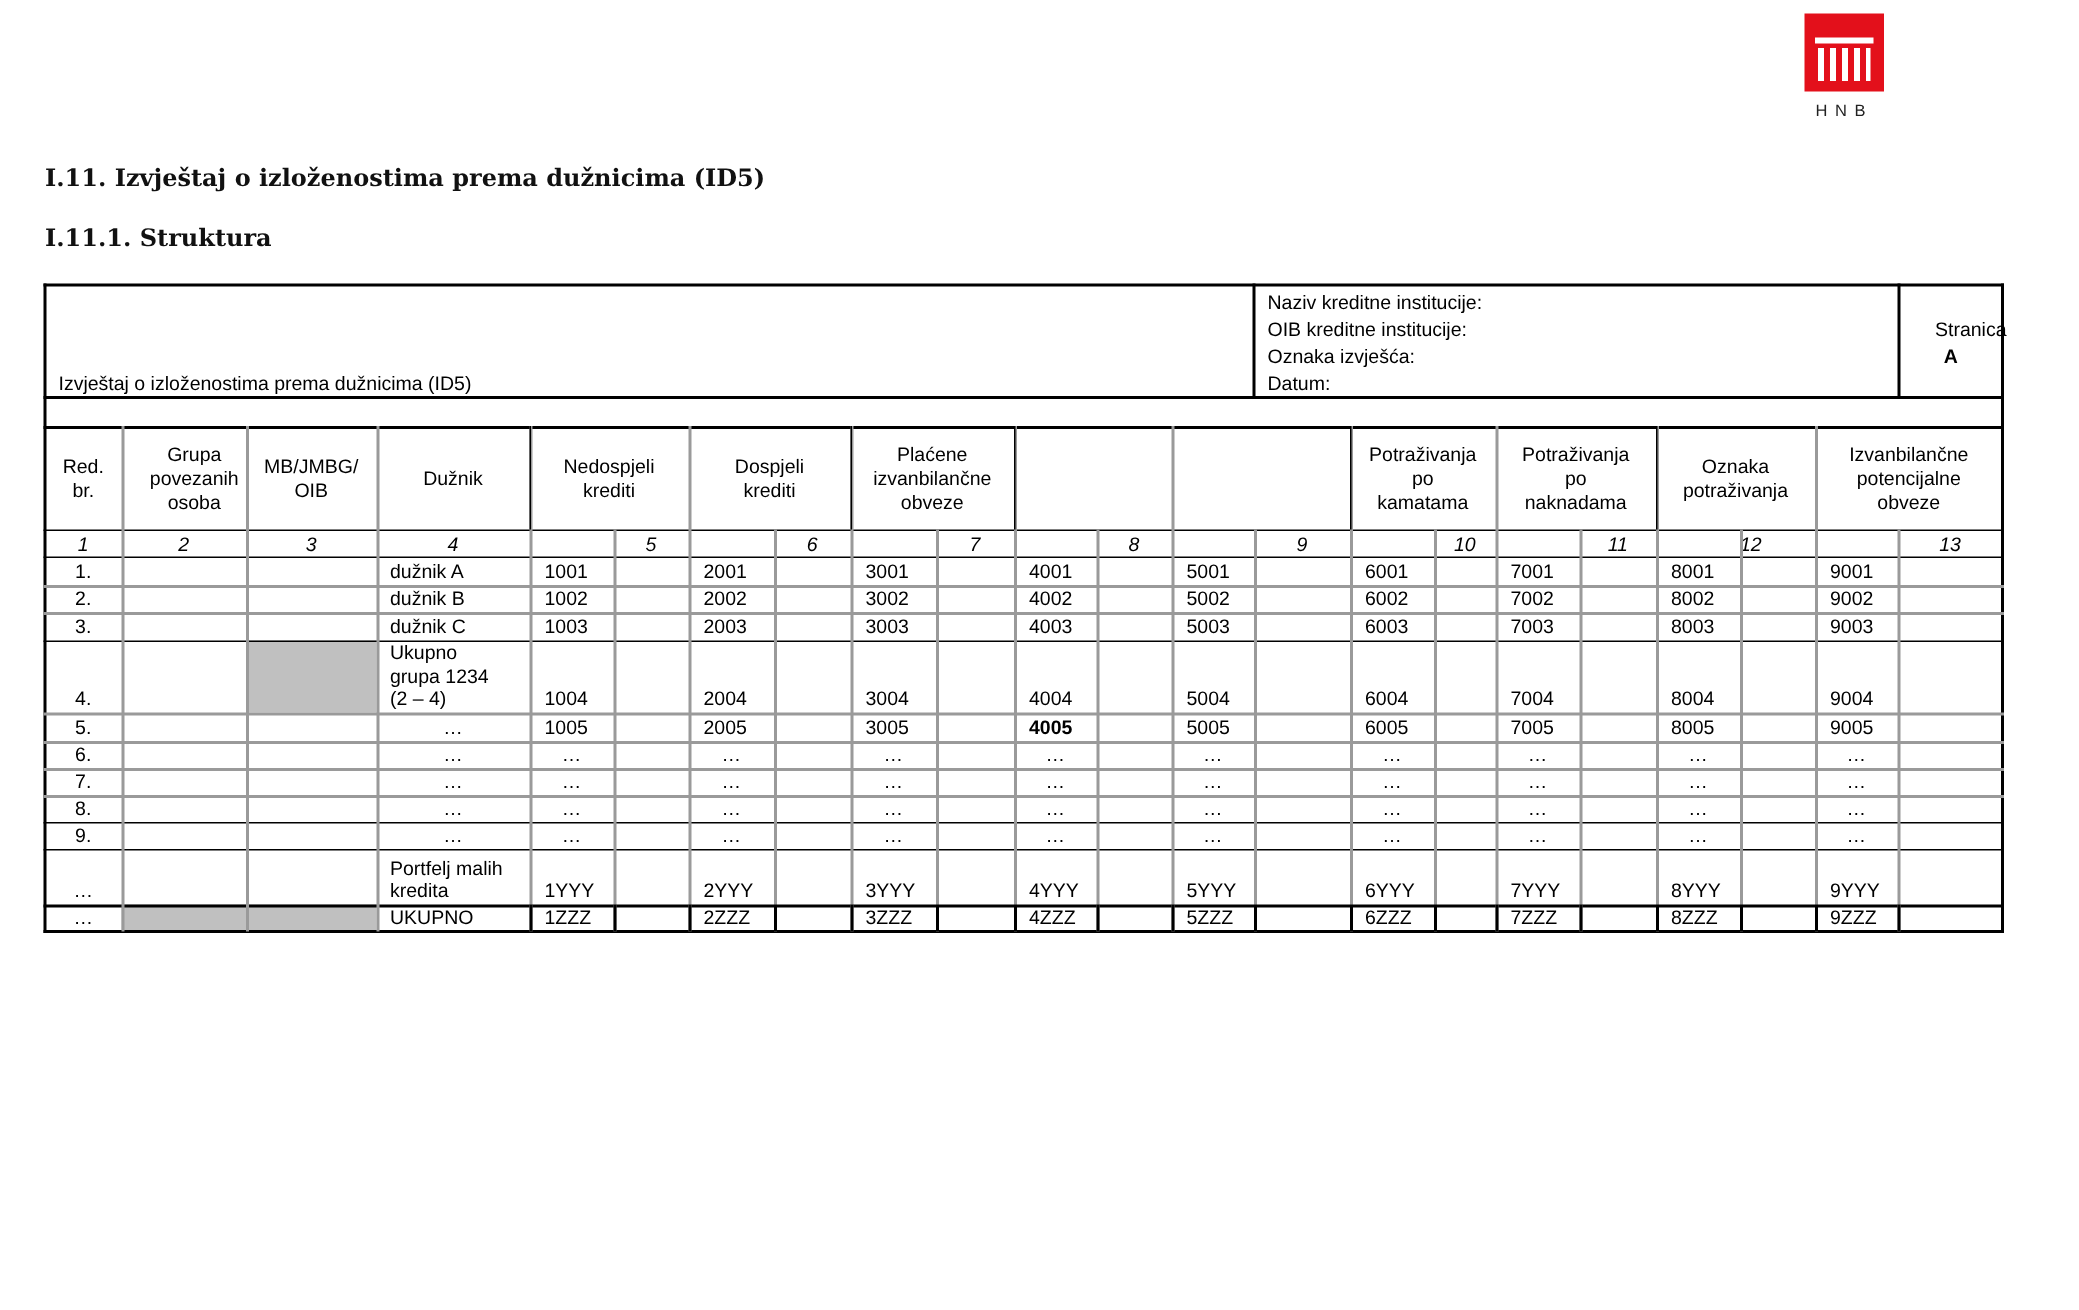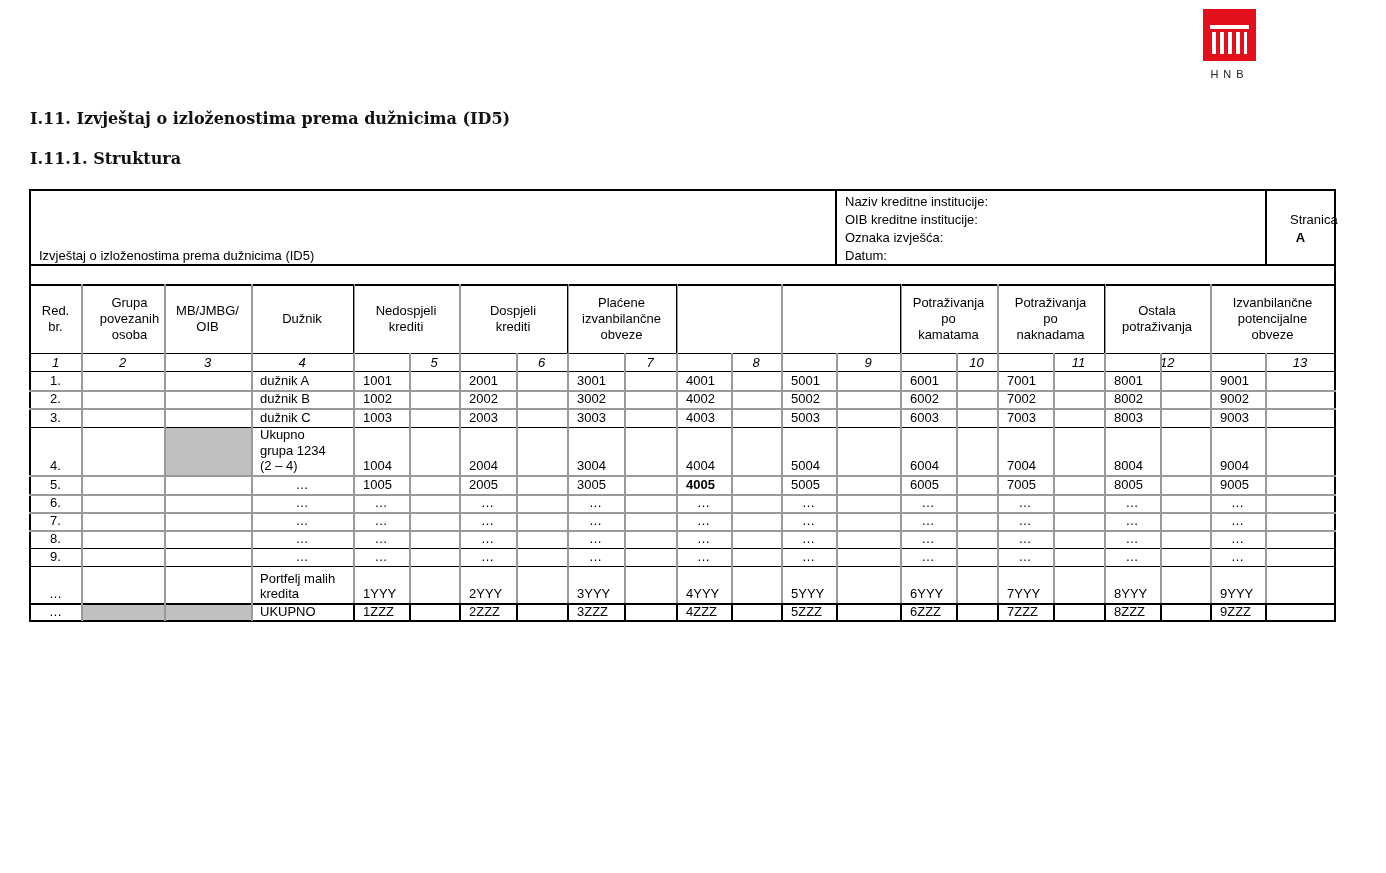--- a/index.html
+++ b/index.html
@@ -109,21 +109,21 @@
     <div class="cell hd" style="left: 997px; top: 284px; width: 107px; height: 69px; line-height: 16px;">
       <div>
         <div>Potraživanja</div>
         <div>po</div>
         <div>naknadama</div>
       </div>
     </div>
     <div class="cell" style="left: 1053px; width: 51px; text-align: center; font-style: italic; top: 355px;">11</div>
     <div class="cell hd" style="left: 1104px; top: 284px; width: 106px; height: 69px; line-height: 16px;">
       <div>
-        <div>Ostala</div>
+        <div>Oznaka</div>
         <div>potraživanja</div>
       </div>
     </div>
     <div class="cell" style="left: 1160px; width: 40px; font-style: italic; top: 355px;">12</div>
     <div class="cell hd" style="left: 1210px; top: 284px; width: 125px; height: 69px; line-height: 16px;">
       <div>
         <div>Izvanbilančne</div>
         <div>potencijalne</div>
         <div>obveze</div>
       </div>

